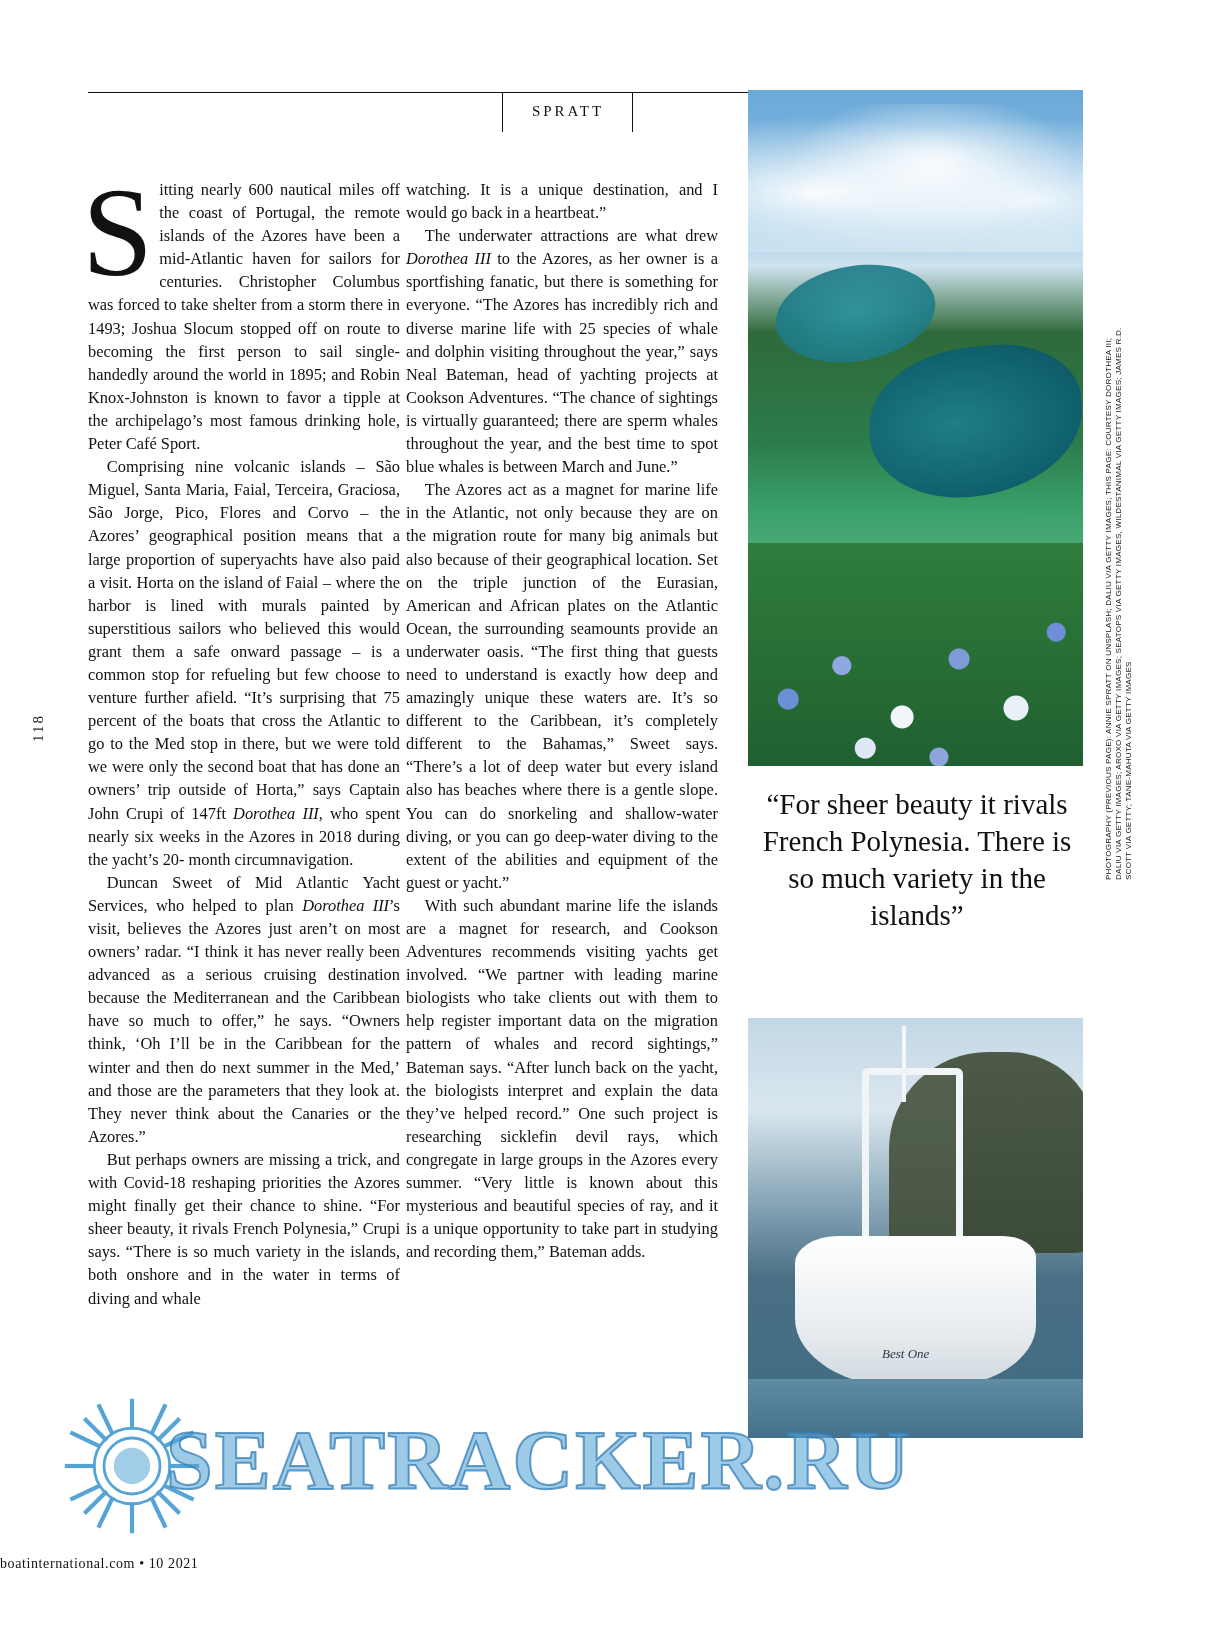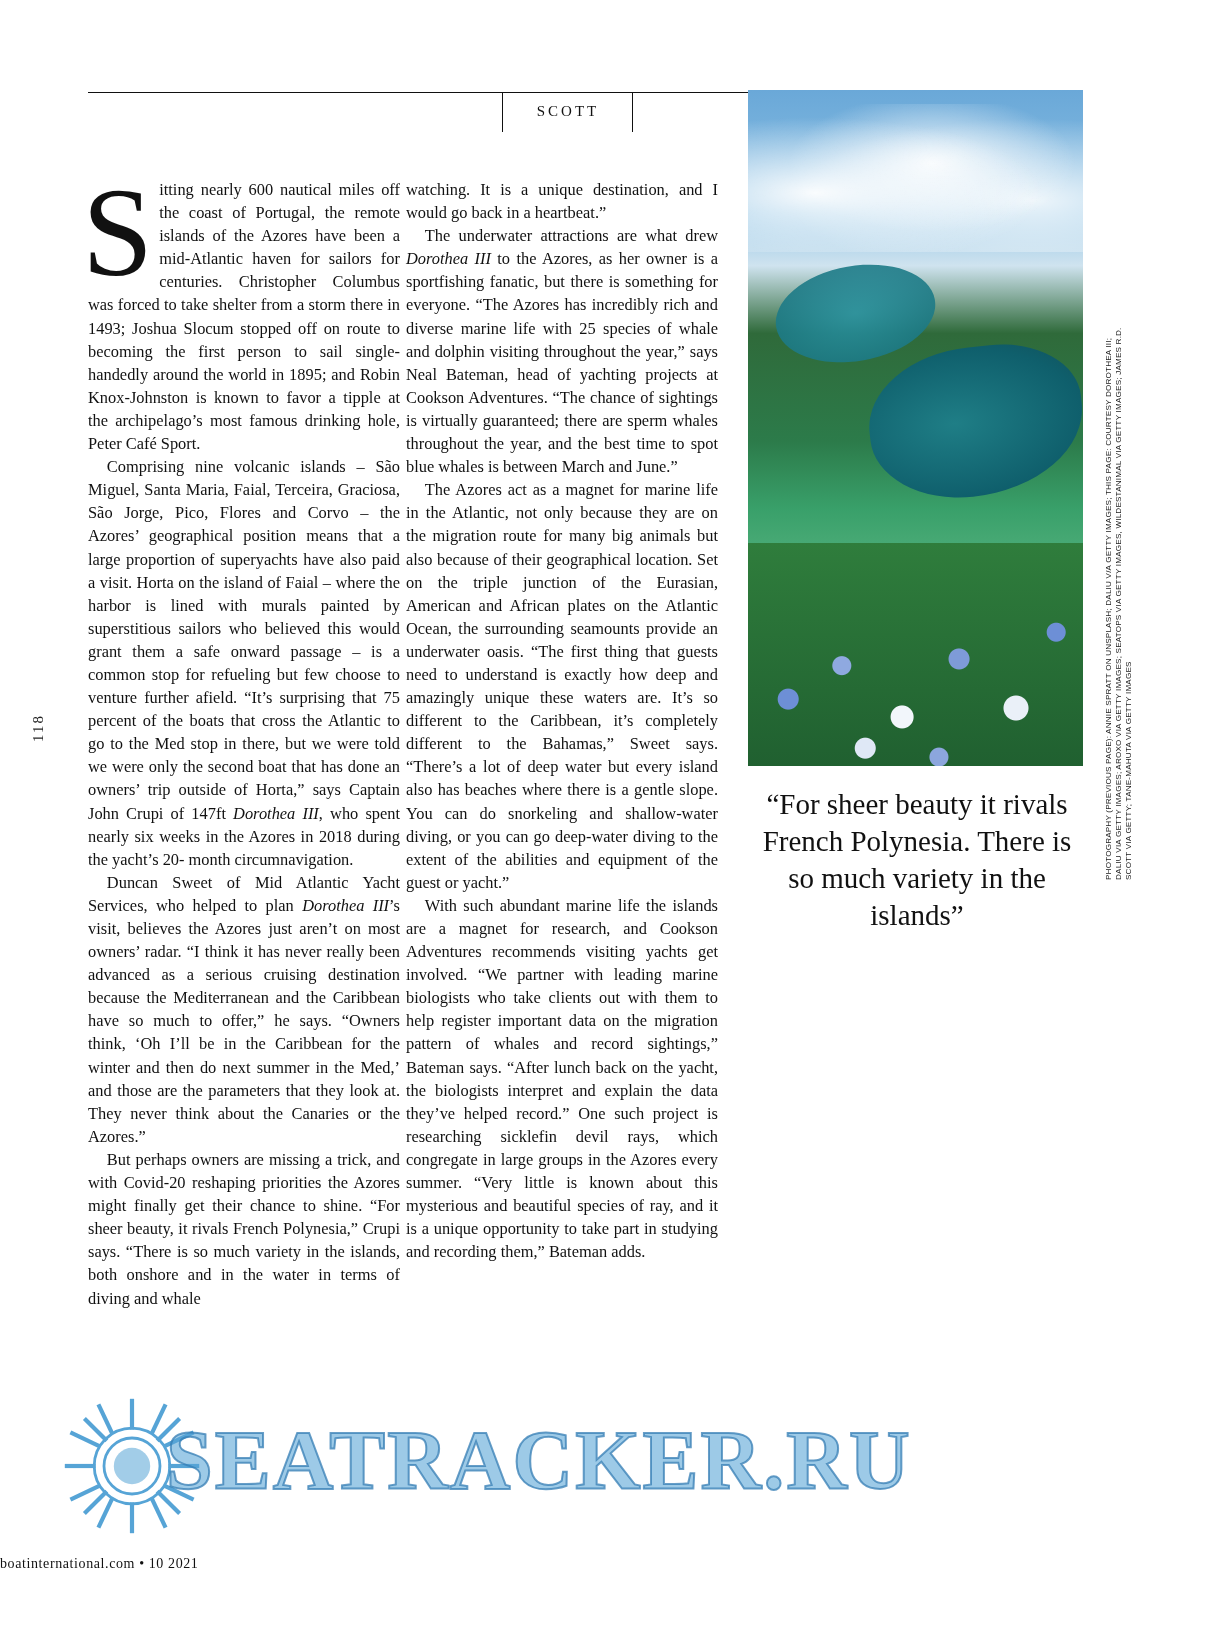--- a/index.html
+++ b/index.html
@@ -167,37 +167,37 @@
 
 </style>
 </head>
 <body>
 
 <div class="page">
 
   <div class="header-rule"></div>
   <div class="header-tick-left"></div>
   <div class="header-tick-right"></div>
-  <div class="voyage">SCOTT</div>
+  <div class="voyage">SPRATT</div>
 
   <div class="folio">118</div>
 
   <div class="col" id="col1">
     <p class="first">
       <span class="dropcap">S</span><span>itting nearly 600 nautical miles off the coast of Portugal, the remote islands of the Azores have been a mid-Atlantic haven for sailors for centuries.</span>
       <span>Christopher Columbus was forced to take shelter from a storm there in 1493; Joshua Slocum stopped off on route to becoming the first person to sail single-handedly around the world in 1895; and Robin Knox-Johnston is known to favor a tipple at the archipelago’s most famous drinking hole, Peter Café Sport.</span>
     </p>
     <p>
       <span>Comprising nine volcanic islands – São Miguel, Santa Maria, Faial, Terceira, Graciosa, São Jorge, Pico, Flores and Corvo – the Azores’ geographical position means that a large proportion of superyachts have also paid a visit. Horta on the island of Faial – where the harbor is lined with murals painted by superstitious sailors who believed this would grant them a safe onward passage – is a common stop for refueling but few choose to venture further afield. “It’s surprising that 75 percent of the boats that cross the Atlantic to go to the Med stop in there, but we were told we were only the second boat that has done an owners’ trip outside of Horta,” says Captain John Crupi of 147ft </span><em>Dorothea III</em><span>, who spent nearly six weeks in the Azores in 2018 during the yacht’s 20- month circumnavigation.</span>
     </p>
     <p>
       <span>Duncan Sweet of Mid Atlantic Yacht Services, who helped to plan </span><em>Dorothea III</em><span>’s visit, believes the Azores just aren’t on most owners’ radar. “I think it has never really been advanced as a serious cruising destination because the Mediterranean and the Caribbean have so much to offer,” he says. “Owners think, ‘Oh I’ll be in the Caribbean for the winter and then do next summer in the Med,’ and those are the parameters that they look at. They never think about the Canaries or the Azores.”</span>
     </p>
     <p>
-      <span>But perhaps owners are missing a trick, and with Covid-20 reshaping priorities the Azores might finally get their chance to shine. “For sheer beauty, it rivals French Polynesia,” Crupi says. “There is so much variety in the islands, both onshore and in the water in terms of diving and whale</span>
+      <span>But perhaps owners are missing a trick, and with Covid-18 reshaping priorities the Azores might finally get their chance to shine. “For sheer beauty, it rivals French Polynesia,” Crupi says. “There is so much variety in the islands, both onshore and in the water in terms of diving and whale</span>
     </p>
   </div>
 
   <div class="col" id="col2">
     <p class="first">
       <span>watching. It is a unique destination, and I would go back in a heartbeat.”</span>
     </p>
     <p>
       <span>The underwater attractions are what drew </span><em>Dorothea III</em><span> to the Azores, as her owner is a sportfishing fanatic, but there is something for everyone. “The Azores has incredibly rich and diverse marine life with 25 species of whale and dolphin visiting throughout the year,” says Neal Bateman, head of yachting projects at Cookson Adventures. “The chance of sightings is virtually guaranteed; there are sperm whales throughout the year, and the best time to spot blue whales is between March and June.”</span>
     </p>
@@ -211,20 +211,28 @@
 
   <div class="photo-top">
     <div class="clouds"></div>
     <div class="lagoon2"></div>
     <div class="lagoon"></div>
     <div class="flowers"></div>
   </div>
 
   <div class="pullquote">“For sheer beauty it rivals French Polynesia. There is so much variety in the islands”</div>
 
+  <div class="photo-bottom">
+    <div class="hill"></div>
+    <div class="mast"></div>
+    <div class="tower"></div>
+    <div class="hull"></div>
+    <div class="boatname">Best One</div>
+    <div class="water"></div>
+  </div>
 
   <div class="credit">PHOTOGRAPHY (PREVIOUS PAGE): ANNIE SPRATT ON UNSPLASH; DALIU V/A GETTY IMAGES; THIS PAGE: COURTESY DOROTHEA III; DALIU VIA GETTY IMAGES; AROXO VIA GETTY IMAGES; SEATOPS VIA GETTY IMAGES, WILDESTANIMAL VIA GETTY IMAGES; JAMES R.D. SCOTT VIA GETTY; TANE-MAHUTA VIA GETTY IMAGES</div>
 
   <div class="footer">boatinternational.com • 10 2021</div>
 
   <div class="wm">
     <svg class="wm-star" viewBox="0 0 100 100">
       <g fill="none" stroke="#56a4d6" stroke-width="2">
         <circle cx="50" cy="50" r="20"></circle>
         <circle cx="50" cy="50" r="27"></circle>

